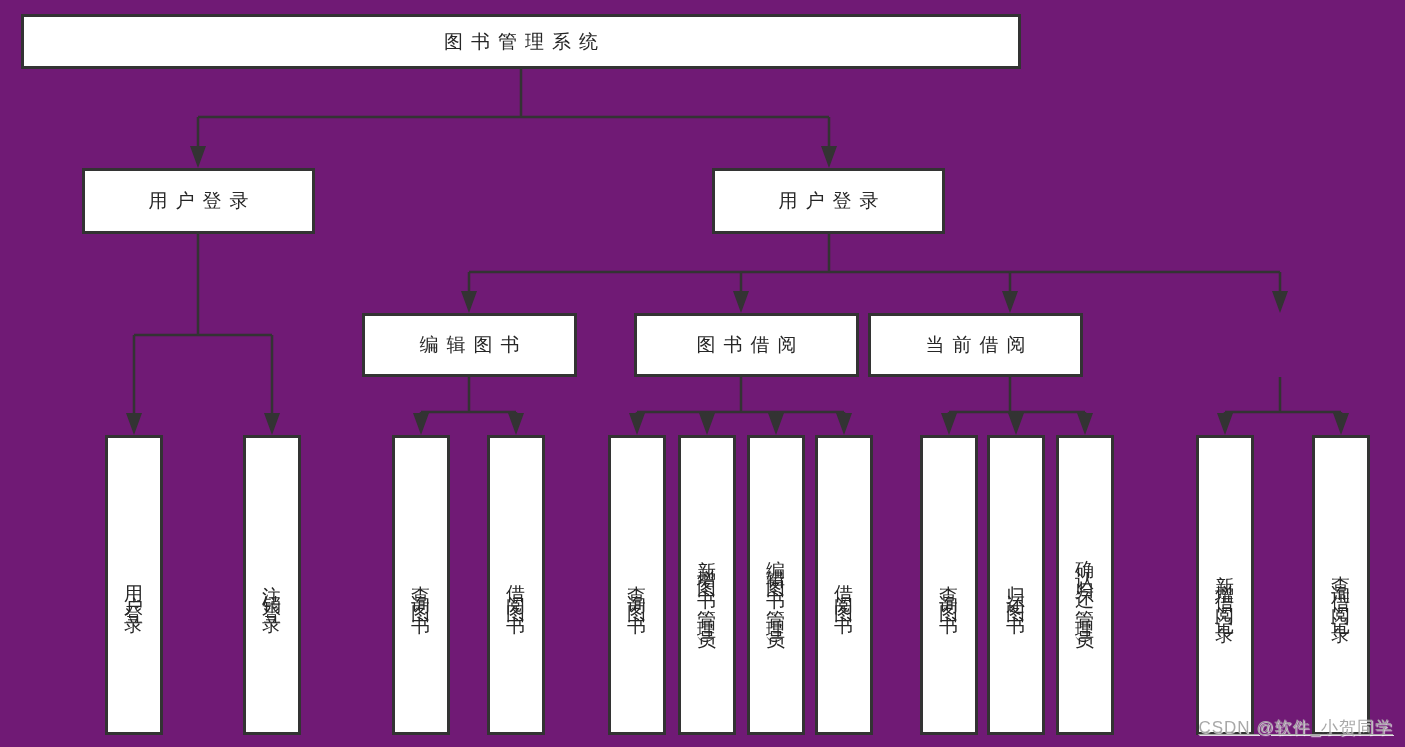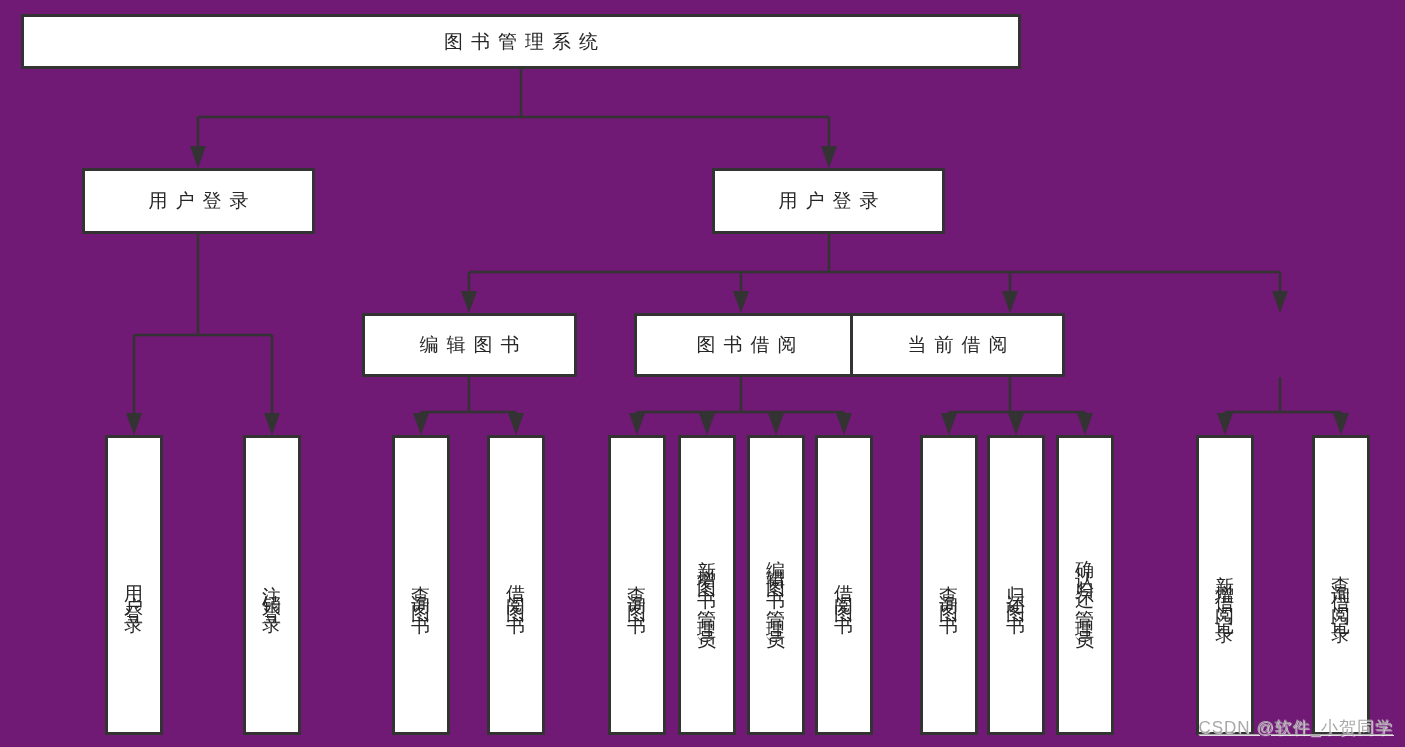--- a/index.html
+++ b/index.html
@@ -91,21 +91,21 @@
          M1333 413 H1349 L1341 435 Z"></path>
   </svg>
 
   <div class="node hnode" style="left:21px;top:14px;width:1000px;height:55px">图书管理系统</div>
 
   <div class="node hnode" style="left:82px;top:168px;width:233px;height:66px">用户登录</div>
   <div class="node hnode" style="left:712px;top:168px;width:233px;height:66px">用户登录</div>
 
   <div class="node hnode" style="left:362px;top:313px;width:215px;height:64px">编辑图书</div>
   <div class="node hnode" style="left:634px;top:313px;width:225px;height:64px">图书借阅</div>
-  <div class="node hnode" style="left:850px;top:313px;width:215px;height:64px">当前借阅</div>
+  <div class="node hnode" style="left:868px;top:313px;width:215px;height:64px">当前借阅</div>
 
   <div class="node vnode" style="left:105px;top:435px;width:58px;height:300px">用户登录</div>
   <div class="node vnode" style="left:243px;top:435px;width:58px;height:300px">注销登录</div>
 
   <div class="node vnode" style="left:392px;top:435px;width:58px;height:300px">查询图书</div>
   <div class="node vnode" style="left:487px;top:435px;width:58px;height:300px">借阅图书</div>
 
   <div class="node vnode" style="left:608px;top:435px;width:58px;height:300px">查询图书</div>
   <div class="node vnode" style="left:678px;top:435px;width:58px;height:300px">新增图书（管理员）</div>
   <div class="node vnode" style="left:747px;top:435px;width:58px;height:300px">编辑图书（管理员）</div>

